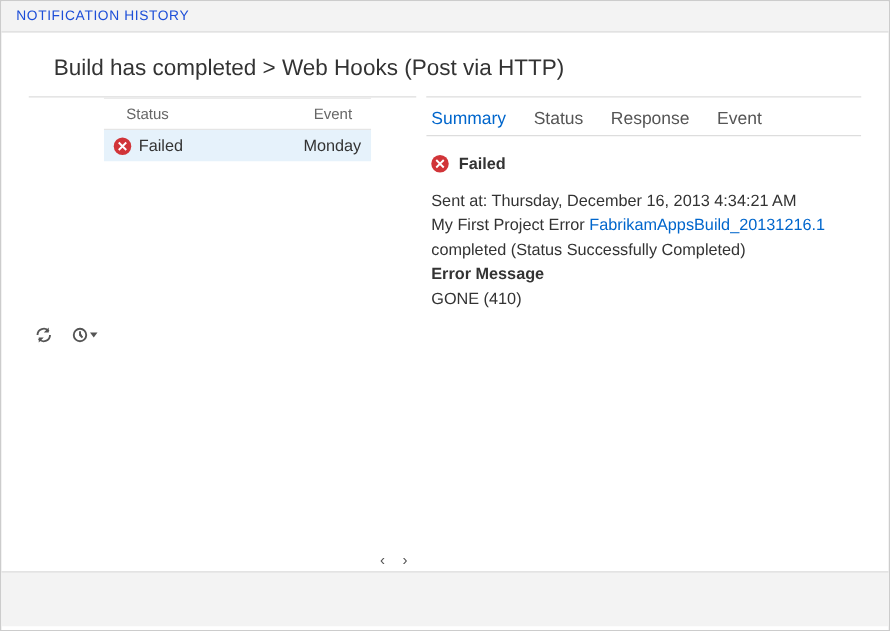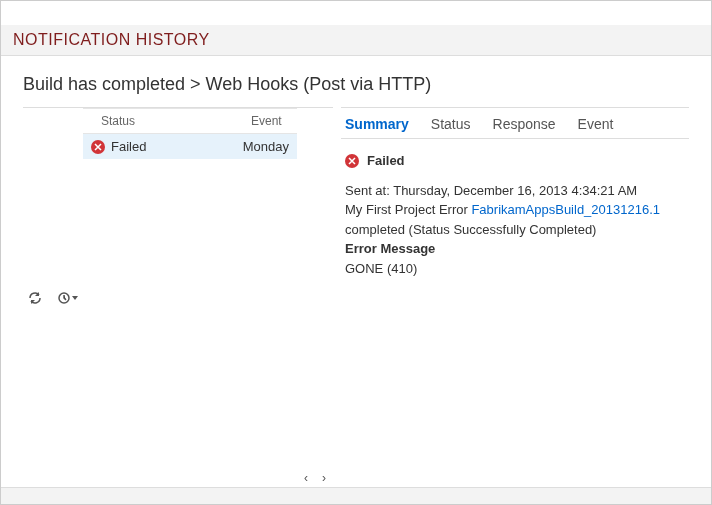--- a/index.html
+++ b/index.html
@@ -10,30 +10,30 @@
     background: #fff;
     width: 712px;
     height: 505px;
     overflow: hidden;
     border: 1px solid #ccc;
   }
   .header-bar {
     background: #f3f3f3;
     border-bottom: 1px solid #ddd;
     padding: 6px 12px;
-    font-size: 16px;
-    color: #7f1d1d;
+    font-size: 11px;
+    color: #1d4ed8;
     letter-spacing: 0.5px;
-    margin-top: 24px;
   }
   .title-row {
     padding: 18px 22px 12px 22px;
     font-size: 18px;
     font-weight: 300;
     color: #333;
+    margin-left: 20px;
   }
   .content {
     display: flex;
     padding: 0 22px 0 22px;
     height: 380px;
   }
   .left-pane {
     width: 310px;
     display: flex;
     flex-direction: row;
@@ -140,21 +140,21 @@
     overflow: hidden;
   }
   .tabs {
     display: flex;
     gap: 22px;
     padding: 8px 4px 6px 4px;
     border-bottom: 1px solid #ddd;
     font-size: 14px;
   }
   .tab { color: #555; cursor: pointer; }
-  .tab.active { color: #0066cc; font-weight: 700; }
+  .tab.active { color: #0066cc; font-weight: 400; }
   .detail-body {
     padding: 12px 4px;
     font-size: 13px;
     color: #333;
     line-height: 1.5;
   }
   .detail-status {
     display: flex;
     align-items: center;
     gap: 8px;

